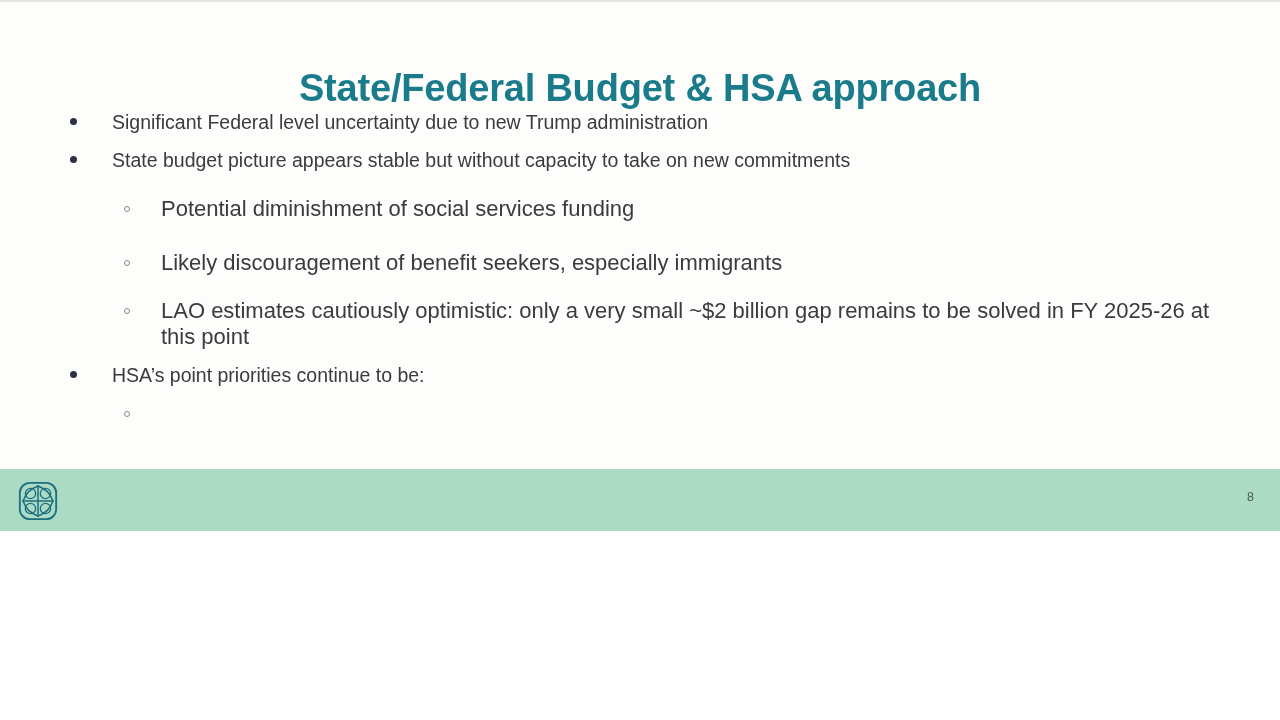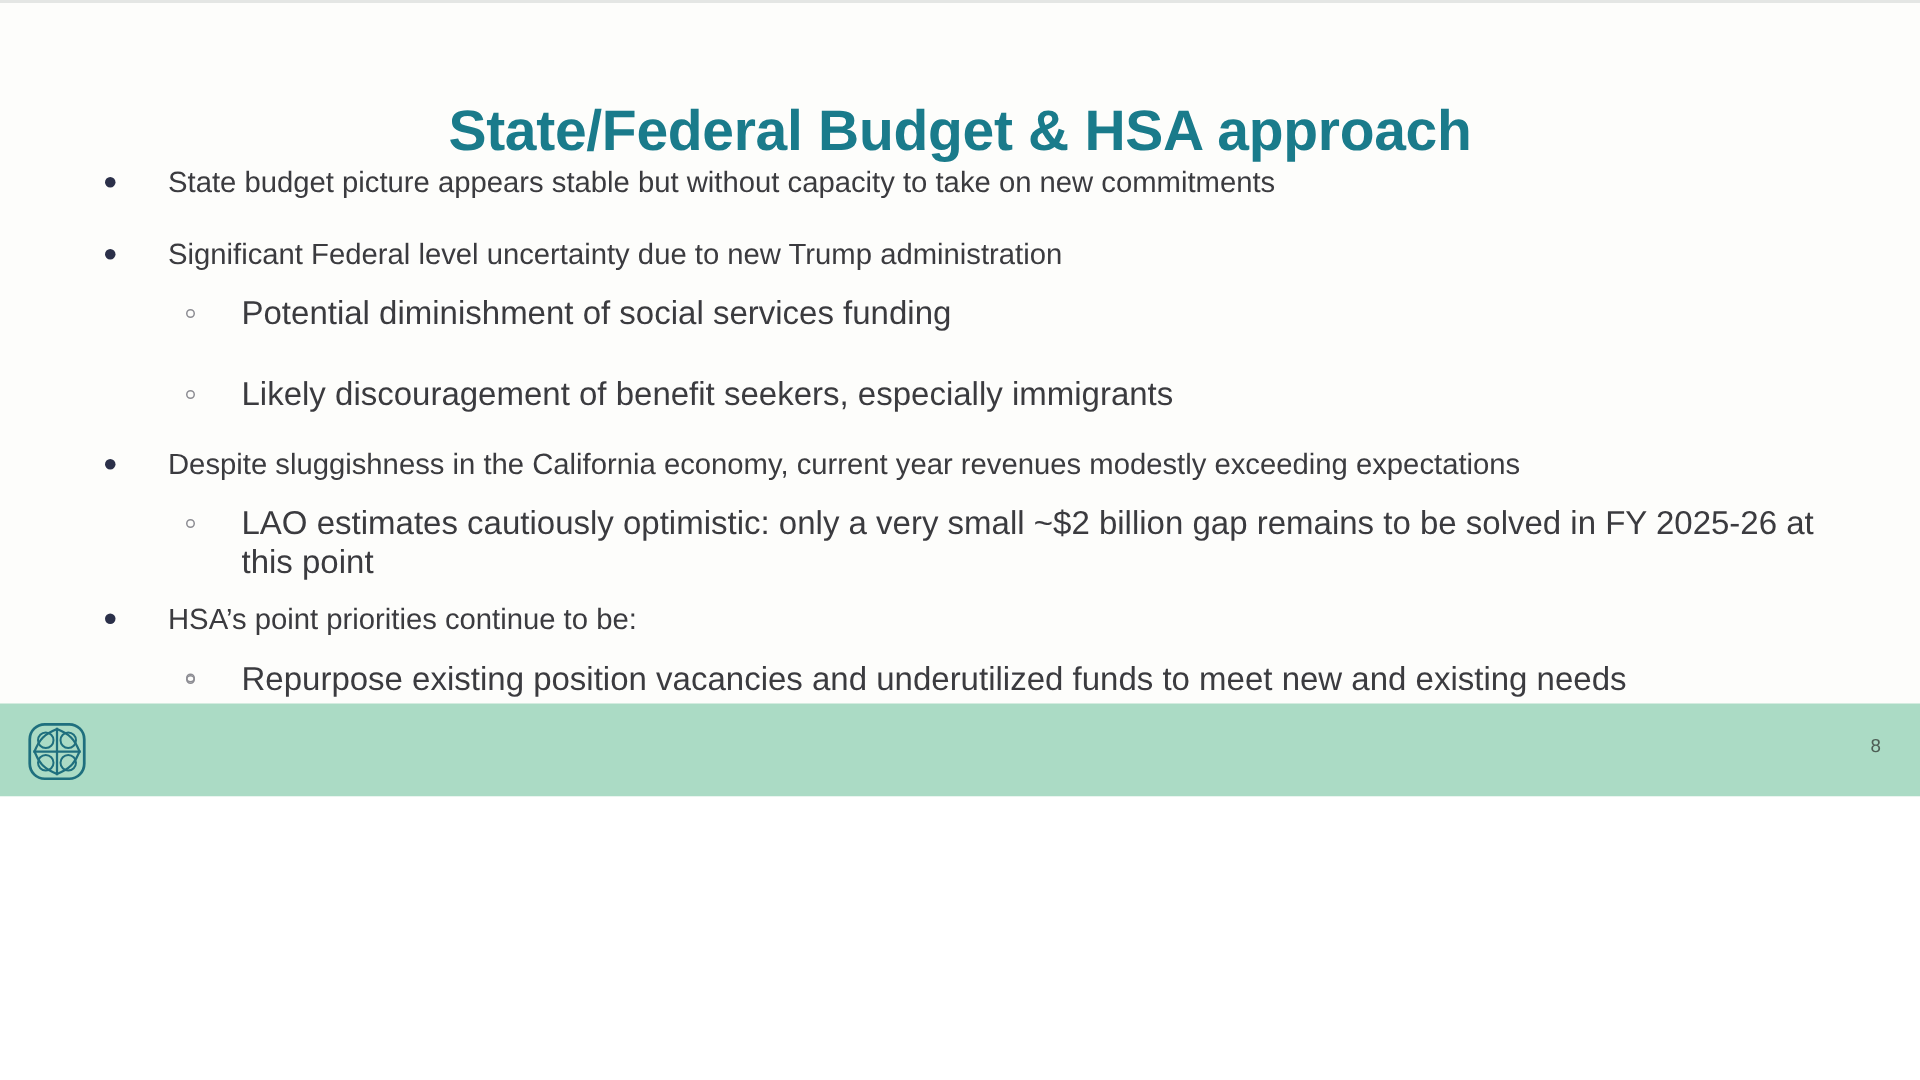--- a/index.html
+++ b/index.html
@@ -148,64 +148,56 @@
 <body>
 
 <div class="slide">
 
   <div class="top-rule"></div>
 
   <h1 class="slide-title">State/Federal Budget &amp; HSA approach</h1>
 
   <div class="body-area">
 
+    <div class="bullet lvl1 tight">
+      <span class="marker"></span>
+      <span>Significant Federal level uncertainty due to new Trump administration</span>
+    </div>
+
     <div class="bullet lvl1">
       <span class="marker"></span>
       <span>State budget picture appears stable but without capacity to take on new commitments</span>
     </div>
 
+    <div class="bullet lvl2">
+      <span class="marker"></span>
+      <span>Potential diminishment of social services funding</span>
+    </div>
+
+    <div class="bullet lvl2 gap-after-lvl2-block">
+      <span class="marker"></span>
+      <span>Likely discouragement of benefit seekers, especially immigrants</span>
+    </div>
+
+
+    <div class="bullet lvl2 tight">
+      <span class="marker"></span>
+      <span>LAO estimates cautiously optimistic: only a very small ~$2 billion gap remains to be solved in FY 2025-26 at this point</span>
+    </div>
+
+
     <div class="bullet lvl1 tight">
       <span class="marker"></span>
-      <span>Significant Federal level uncertainty due to new Trump administration</span>
+      <span>HSA’s point priorities continue to be:</span>
     </div>
 
     <div class="bullet lvl2">
       <span class="marker"></span>
-      <span>Potential diminishment of social services funding</span>
-    </div>
-
-    <div class="bullet lvl2 gap-after-lvl2-block">
-      <span class="marker"></span>
-      <span>Likely discouragement of benefit seekers, especially immigrants</span>
-    </div>
-
-    <div class="bullet lvl1 tight">
-      <span class="marker"></span>
-      <span>Despite sluggishness in the California economy, current year revenues modestly exceeding expectations</span>
-    </div>
-
-    <div class="bullet lvl2 tight">
-      <span class="marker"></span>
-      <span>LAO estimates cautiously optimistic: only a very small ~$2 billion gap remains to be solved in FY 2025-26 at this point</span>
-    </div>
-
-
-    <div class="bullet lvl1 tight">
-      <span class="marker"></span>
-      <span>HSA’s point priorities continue to be:</span>
-    </div>
-
-    <div class="bullet lvl2">
-      <span class="marker"></span>
-    </div>
-
-    <div class="bullet lvl2">
-      <span class="marker"></span>
-      <span>Repurpose existing position vacancies and underutilized funds to meet new and existing needs</span>
-    </div>
+    </div>
+
 
   </div>
 
   <div class="footer">
     <div class="footer-inner">
 
       <svg class="logo-mark" viewBox="0 0 48 48">
         <rect x="2.2" y="2.2" width="43.6" height="43.6" rx="12" ry="12" fill="none" stroke="#1f6f7e" stroke-width="2.2"></rect>
         <path d="M24 5 C24 16, 24 32, 24 43" fill="none" stroke="#1f6f7e" stroke-width="1.8"></path>
         <path d="M5 24 C16 24, 32 24, 43 24" fill="none" stroke="#1f6f7e" stroke-width="1.8"></path>

